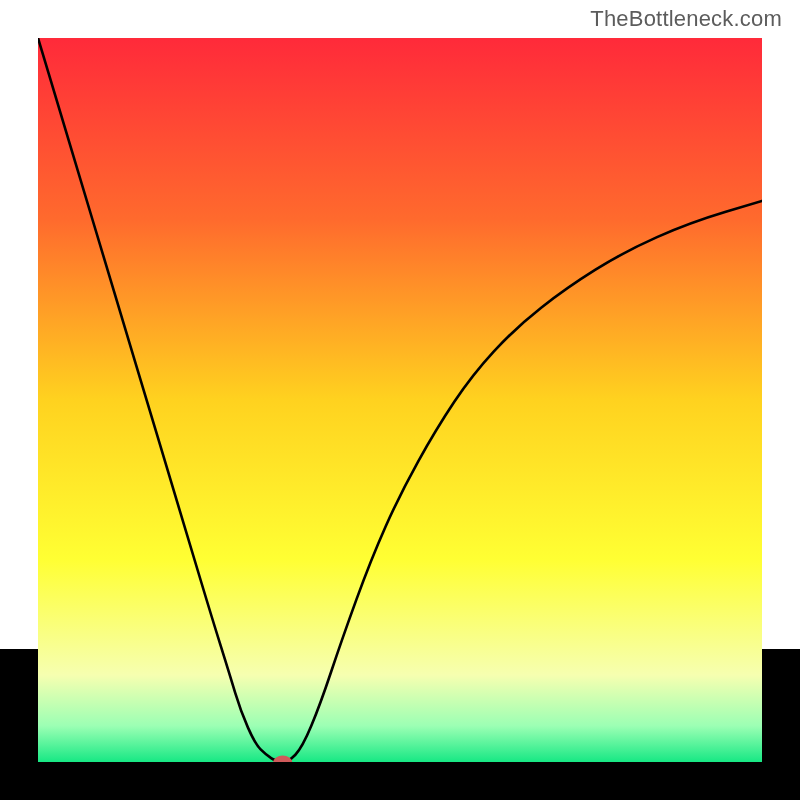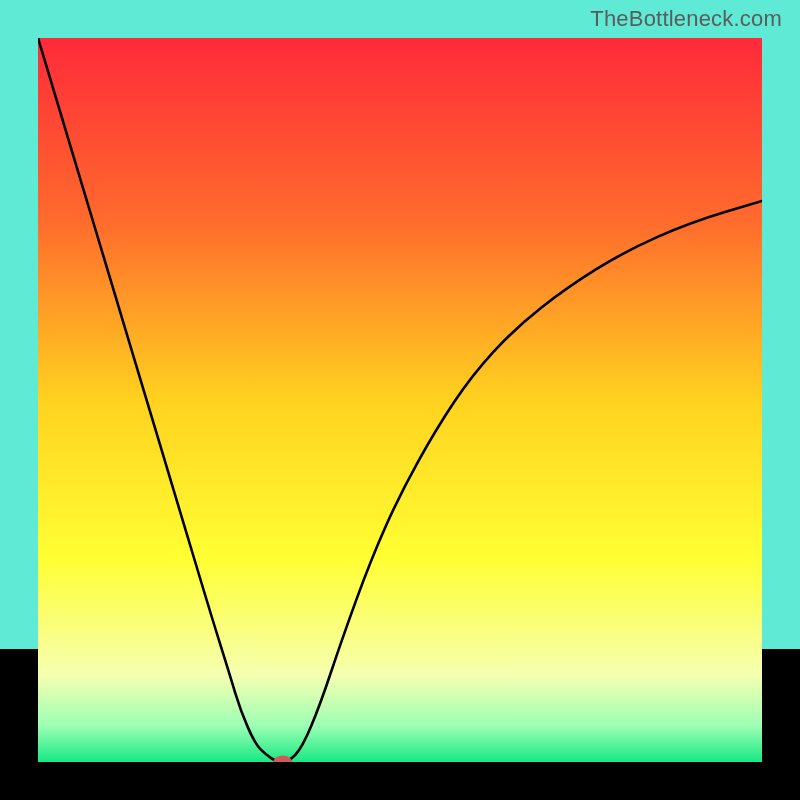--- a/index.html
+++ b/index.html
@@ -10,21 +10,21 @@
     background: #000000;
     overflow: hidden;
     font-family: Arial, Helvetica, sans-serif;
   }
   .frame {
     position: absolute;
     left: 0;
     top: 0;
     width: 800px;
     height: 649px;
-    background: #5eead4;
+    background: #ffffff;
   }
   .plot-area {
     position: absolute;
     left: 38px;
     top: 38px;
     width: 724px;
     height: 724px;
     overflow: hidden;
   }
   .gradient {

